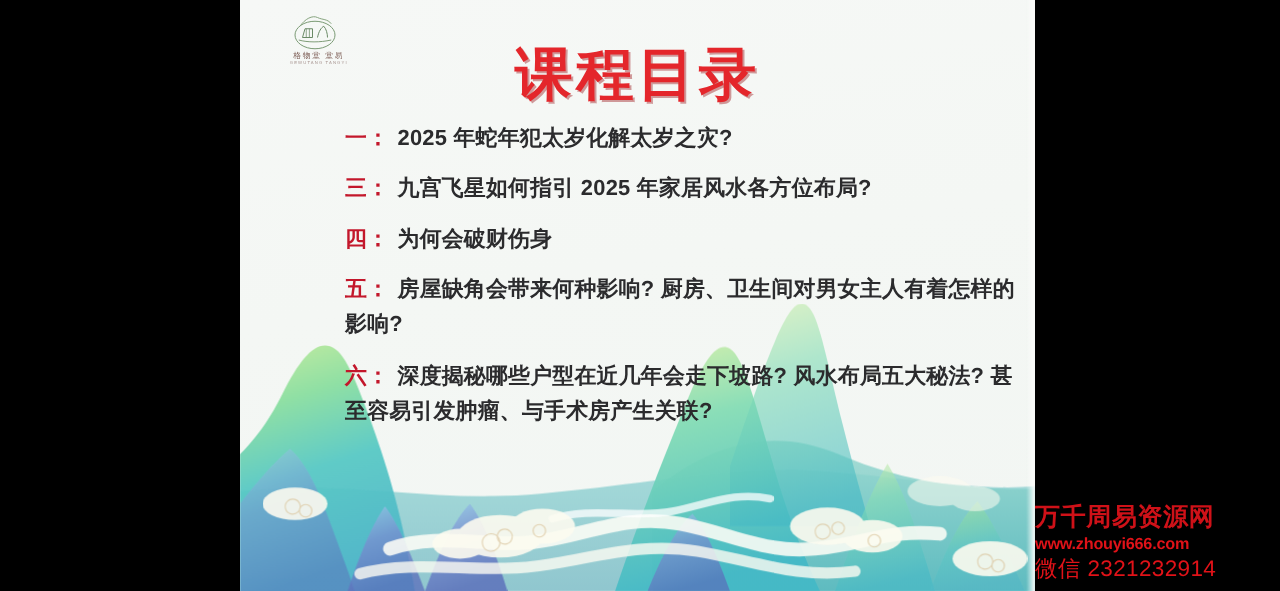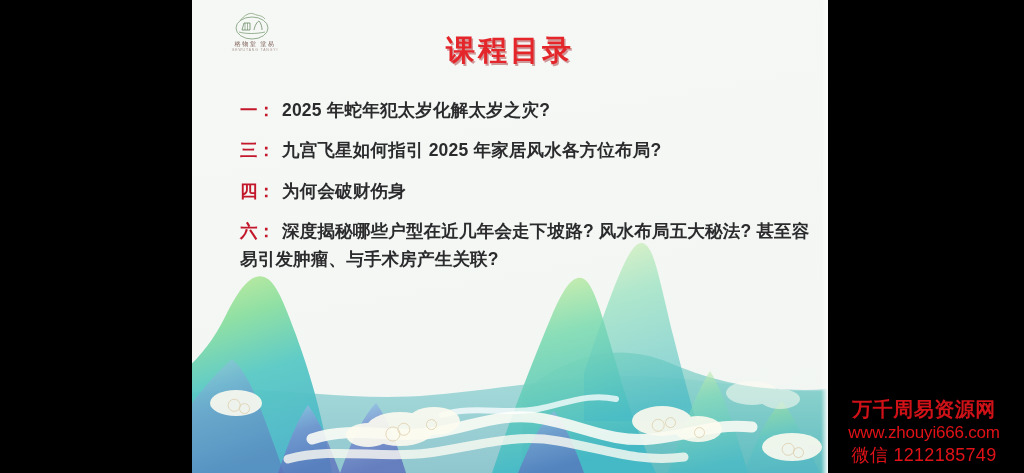--- a/index.html
+++ b/index.html
@@ -86,21 +86,21 @@
     white-space: nowrap;
   }
 
   
   #title {
     position: absolute;
     left: 0;
     top: 36px;
     width: 636px;
     text-align: center;
-    font-size: 29px;
+    font-size: 46px;
     font-weight: bold;
     line-height: 1;
     color: #e4262b;
     letter-spacing: 3px;
     text-shadow: 1.6px 1.6px 0 rgba(150,10,14,0.40);
     font-family: "Liberation Sans", "DejaVu Sans", sans-serif;
   }
 
   
   #list {
@@ -111,45 +111,45 @@
   }
   .item {
     position: relative;
     margin-bottom: 12px;
     font-size: 17.5px;
     line-height: 1.62;
     color: #2a2a2c;
     font-weight: bold;
     letter-spacing: 0.2px;
     text-indent: 0;
+    margin-left: 36px;
   }
   .item .num {
     color: #c3172b;
     font-weight: bold;
     margin-right: 7px;
     letter-spacing: 0;
   }
   .item .txt {
     color: #2b2b2d;
   }
 
   
   #watermark {
     position: absolute;
     right: 4px;
     bottom: 6px;
     width: 192px;
-    text-align: center;
     color: #d8121a;
     line-height: 1.28;
     font-family: "Liberation Sans", "DejaVu Sans", sans-serif;
     padding-left: 36px;
   }
   #watermark .wm-cn   { font-size: 20px; font-weight: bold; letter-spacing: 0.5px; color: #cf1118; }
-  #watermark .wm-url  { font-size: 17px; font-weight: normal; letter-spacing: -0.2px; color: #e01218; }
+  #watermark .wm-url  { font-size: 13px; font-weight: bold; letter-spacing: -0.2px; color: #e01218; }
   #watermark .wm-wx   { font-size: 18px; font-weight: normal; letter-spacing: 0.3px; color: #e01218; }
 </style>
 </head>
 <body>
 
 <div id="screen">
 
   <div id="slide">
 
     <svg class="art" viewBox="0 0 636 230" preserveAspectRatio="none">
@@ -258,25 +258,28 @@
       <div class="item">
         <span class="num">一：</span><span class="txt">2025 年蛇年犯太岁化解太岁之灾?</span>
       </div>
       <div class="item">
         <span class="num">三：</span><span class="txt">九宫飞星如何指引 2025 年家居风水各方位布局?</span>
       </div>
       <div class="item">
         <span class="num">四：</span><span class="txt">为何会破财伤身</span>
       </div>
       <div class="item">
+        <span class="num">五：</span><span class="txt">房屋缺角会带来何种影响? 厨房、卫生间对男女主人有着怎样的影响?</span>
+      </div>
+      <div class="item">
         <span class="num">六：</span><span class="txt">深度揭秘哪些户型在近几年会走下坡路? 风水布局五大秘法? 甚至容易引发肿瘤、与手术房产生关联?</span>
       </div>
     </div>
 
   </div>
 
   <div id="watermark">
     <div class="wm-cn">万千周易资源网</div>
     <div class="wm-url">www.zhouyi666.com</div>
-    <div class="wm-wx">微信 1212185749</div>
+    <div class="wm-wx">微信 2321232914</div>
   </div>
 
 </div>
 
 </body></html>

